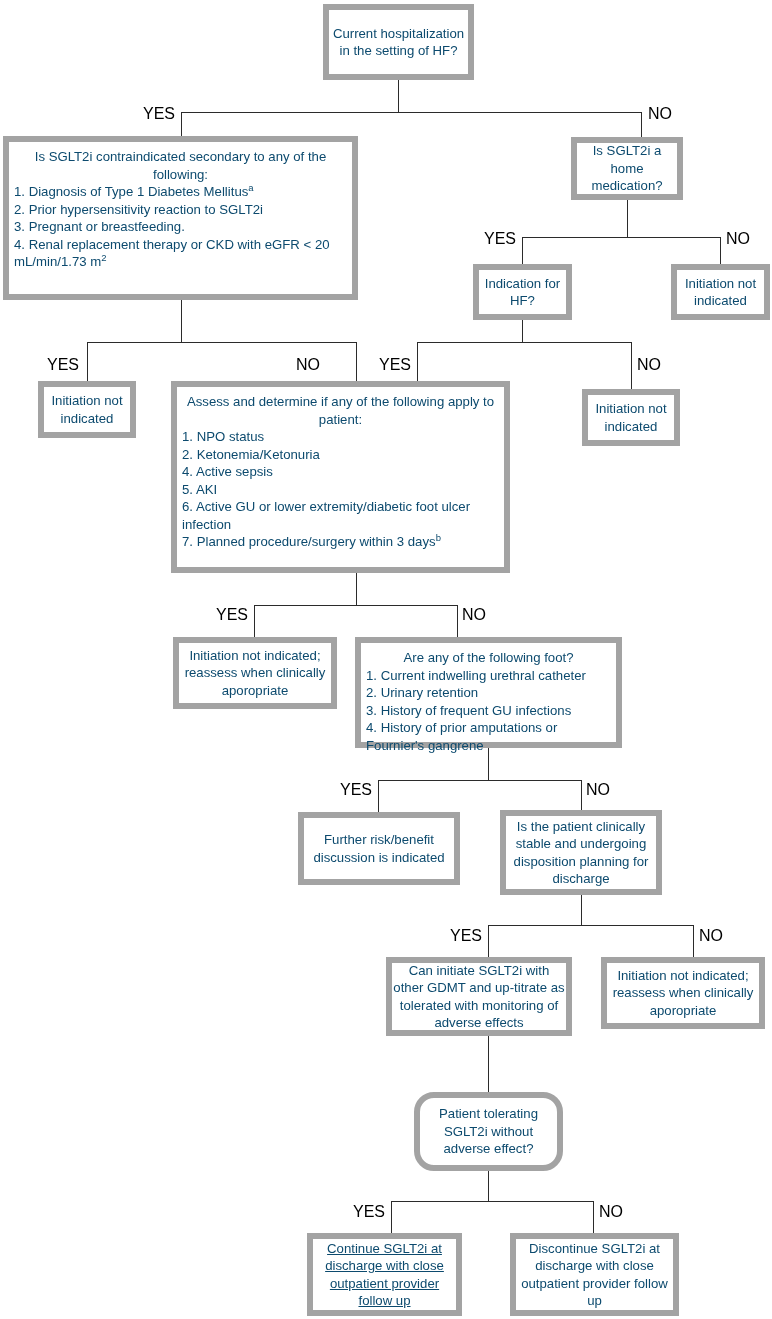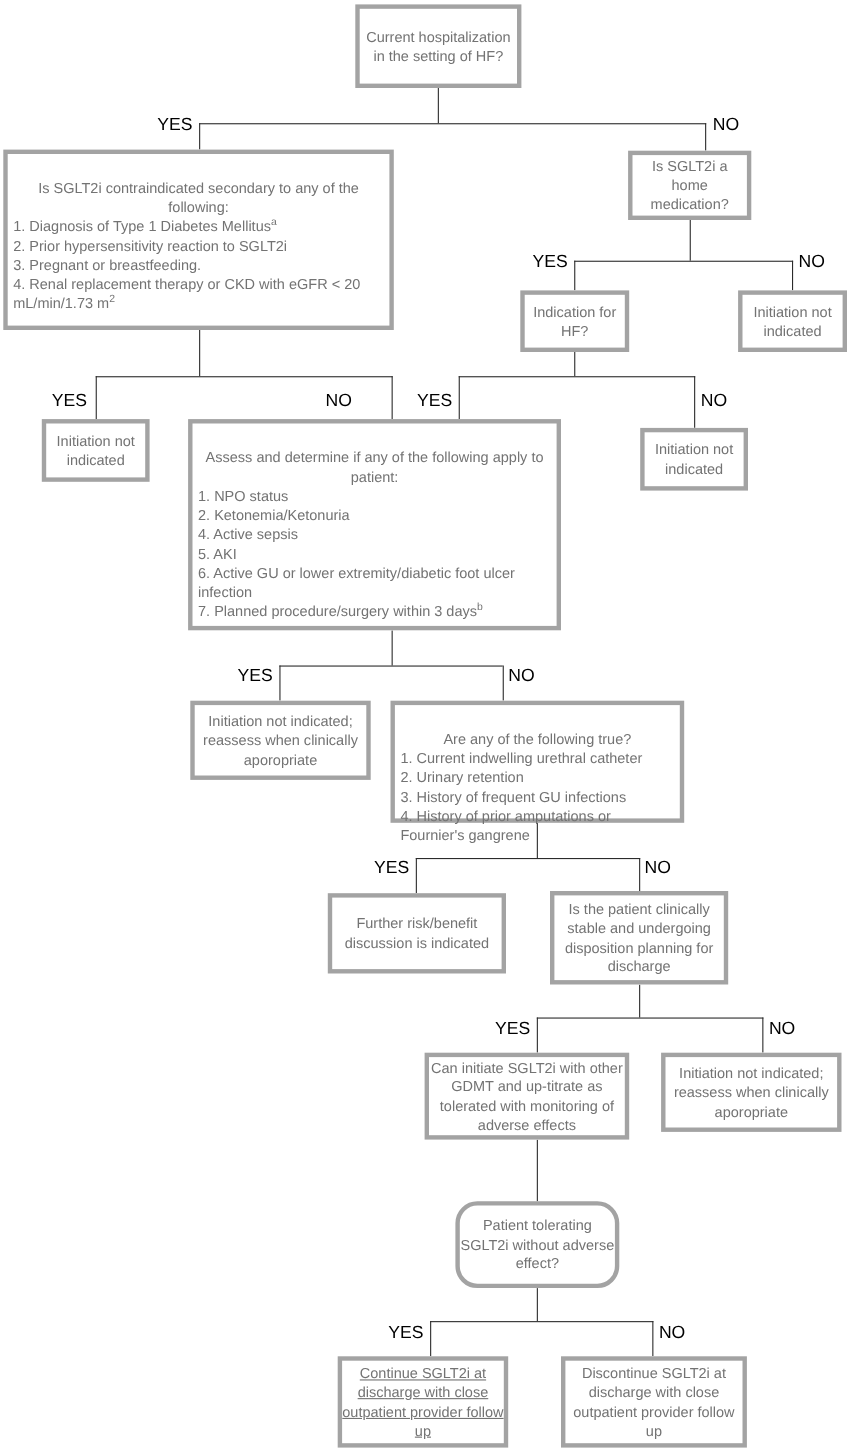--- a/index.html
+++ b/index.html
@@ -14,30 +14,29 @@
   #canvas {
     position: relative;
     width: 772px;
     height: 1319px;
     background: #ffffff;
     overflow: hidden;
   }
   .node {
     position: absolute;
     box-sizing: border-box;
-    border: 4px solid #a3a3a3;
+    border: 6px solid #a3a3a3;
     background: #ffffff;
     font-size: 13.2px;
     line-height: 17.5px;
-    color: #737373;
+    color: #0c4a6e;
     z-index: 3;
   }
   .node .inner {
     padding: 6px 5px 6px 5px;
-    margin-top: 16px;
   }
   .center { text-align: center; }
   .vcenter {
     display: flex;
     align-items: center;
     justify-content: center;
     height: 100%;
     box-sizing: border-box;
   }
   .hdr { text-align: center; display: block; }
@@ -191,21 +190,21 @@
   </div>
 
   <div class="node" style="left:173px; top:637px; width:164px; height:72px;">
     <div class="vcenter center">
         <span>Initiation not indicated; reassess when clinically aporopriate</span>
       </div>
   </div>
 
   <div class="node" style="left:355px; top:637px; width:267px; height:111px;">
     <div class="inner">
-      <span class="hdr">Are any of the following true?</span>
+      <span class="hdr">Are any of the following foot?</span>
       <span class="li">1. Current indwelling urethral catheter</span>
       <span class="li">2. Urinary retention</span>
       <span class="li">3. History of frequent GU infections</span>
       <span class="li">4. History of prior amputations or Fournier's gangrene</span>
     </div>
   </div>
 
   <div class="node" style="left:500px; top:810px; width:162px; height:85px;">
     <div class="vcenter center">
         <span>Is the patient clinically stable and undergoing disposition planning for discharge</span>

